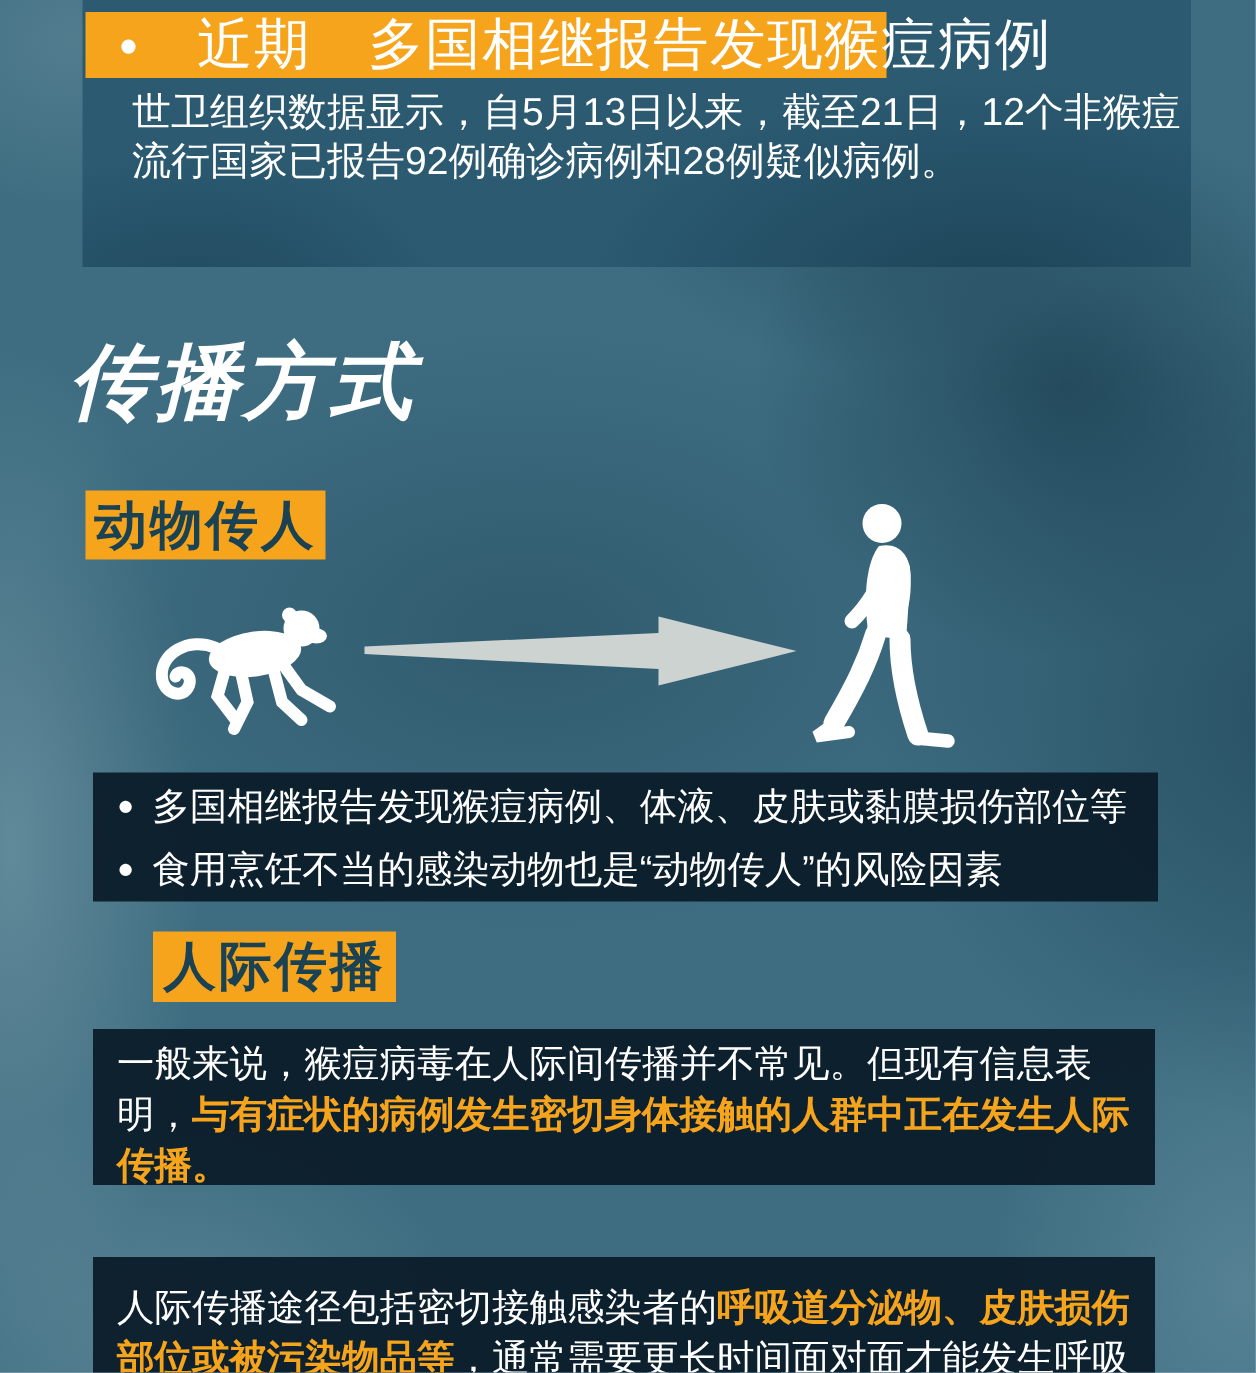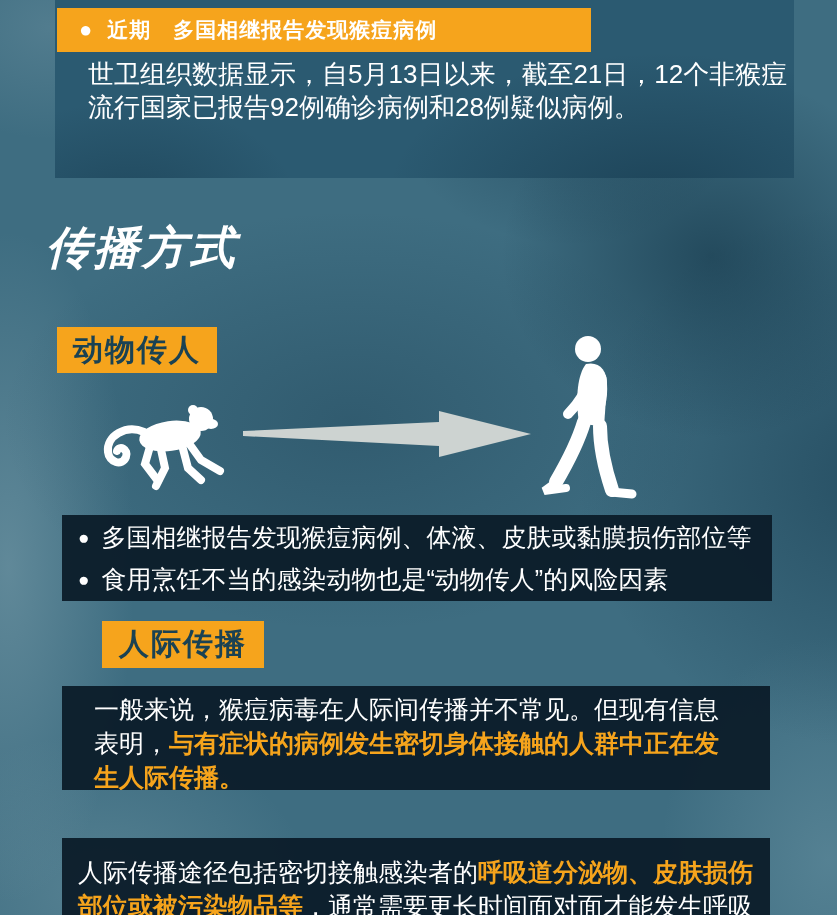--- a/index.html
+++ b/index.html
@@ -25,47 +25,47 @@
       radial-gradient(ellipse 420px 220px at 82% 110%, rgba(13,42,60,.45), transparent 65%),
       radial-gradient(ellipse 260px 160px at 10% 115%, rgba(13,42,60,.35), transparent 65%),
       var(--card,#2b5a71);
   }
   #news-banner{
     left:57px;top:8px;width:534px;height:44px;
     background:var(--accent,#f6a41c);
     display:flex;align-items:center;gap:15px;padding-left:22px;box-sizing:border-box;
   }
   #news-banner .dot{color:#fff;font-size:22px;line-height:1;}
-  #news-banner .txt{color:#fff;font-size:21px;font-weight:700;letter-spacing:1px;white-space:nowrap;}
+  #news-banner .txt{color:#fff;font-size:37px;font-weight:400;letter-spacing:1px;white-space:nowrap;margin-left:24px;}
   #who-text{
     left:72px;top:58px;width:714px;color:#fff;font-size:26px;line-height:33px;font-weight:400;margin-left:16px;
   }
   #section-title{
-    left:46px;top:218px;color:#fff;font-size:45px;font-weight:900;font-style:italic;letter-spacing:3px;
+    left:46px;top:218px;color:#fff;font-size:55px;font-weight:900;font-style:italic;letter-spacing:3px;
   }
   .badge{
     background:var(--accent,#f6a41c);color:var(--badge-text,#1a4253);
     display:flex;align-items:center;justify-content:center;
-    font-size:30px;font-weight:800;letter-spacing:2px;
+    font-size:35px;font-weight:800;letter-spacing:2px;
   }
   #animal-badge{left:57px;top:327px;width:160px;height:46px;}
   #human-badge{left:57px;top:621px;width:162px;height:47px;margin-left:45px;}
   .panel{
     background:rgba(11,28,40,.94);color:#fff;box-sizing:border-box;
   }
   #animal-bullets{
     left:62px;top:515px;width:710px;height:86px;
     display:flex;flex-direction:column;justify-content:center;gap:9px;padding-left:16px;
   }
   .bullet-row{display:flex;align-items:center;gap:12px;font-size:25px;white-space:nowrap;}
   .bullet-row .dot{font-size:19px;line-height:1;color:#fff;}
   .para{
     font-size:25px;line-height:34px;overflow:hidden;
   }
-  #para1{left:62px;top:686px;width:708px;height:104px;padding:6px 32px;}
+  #para1{left:62px;top:686px;width:708px;height:104px;padding:6px 16px;}
   #para2{left:62px;top:810px;width:708px;height:87px;padding:17px 16px;margin-top:28px;}
   .seg{color:#fff;}
   .seg.accent{color:var(--accent,#f6a41c);font-weight:800;}
   svg{display:block;overflow:visible;}
 </style>
 </head>
 <body>
 
 <div id="canvas">
 

